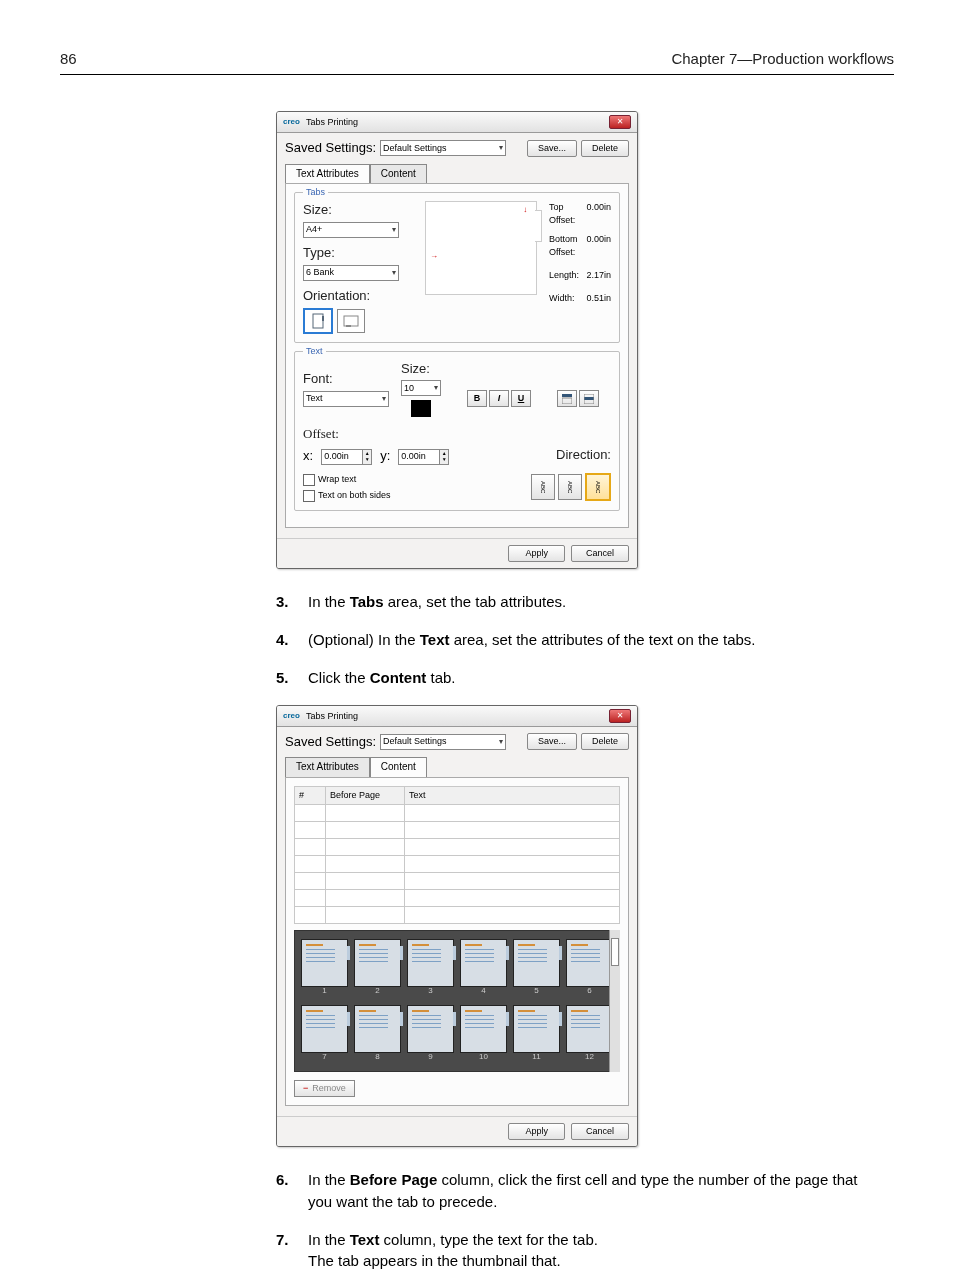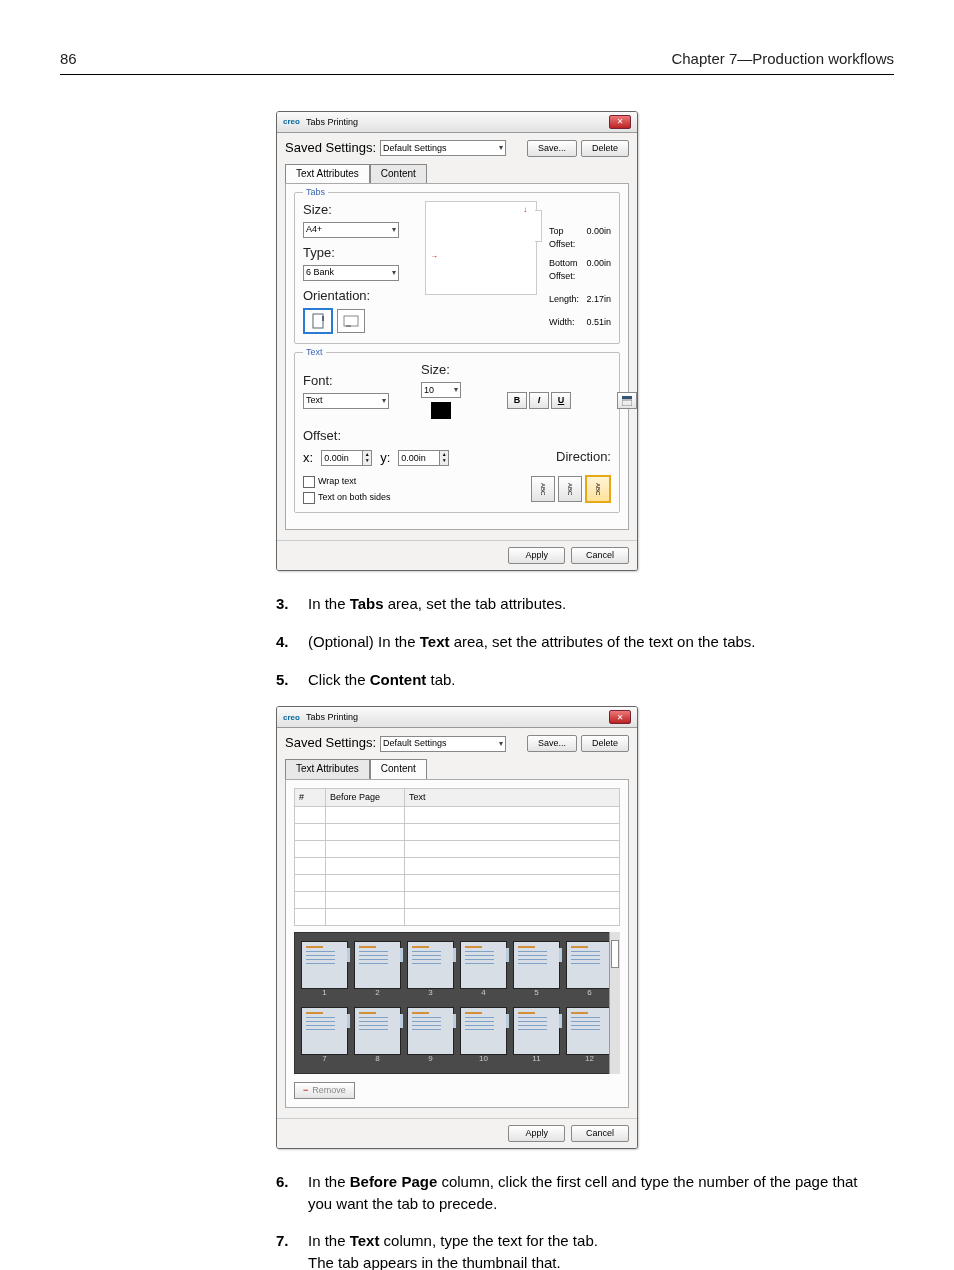--- a/index.html
+++ b/index.html
@@ -225,21 +225,21 @@
                   </span>
                 </div>
               </div>
               <div style="flex:0 0 112px;display:flex;align-items:flex-start;">
                 <div class="preview-box">
                   <div class="tab-tab"></div>
                   <span class="arrow-r" style="left:4px;top:48px;">→</span>
                   <span class="arrow-r" style="right:6px;top:2px;transform:rotate(90deg);">→</span>
                 </div>
               </div>
-              <div style="flex:1;margin-top:24px;">
+              <div style="flex:1;">
                 <div class="meas-row">
                     <span>Top Offset:</span>
                     <span>0.00in</span>
                   </div>
                 <div class="meas-row">
                     <span>Bottom Offset:</span>
                     <span>0.00in</span>
                   </div>
                 <div class="meas-row" style="margin-top:10px;">
                     <span>Length:</span>
@@ -248,21 +248,21 @@
                 <div class="meas-row" style="margin-top:10px;">
                     <span>Width:</span>
                     <span>0.51in</span>
                   </div>
               </div>
             </div>
           </div>
 
           <div class="group">
             <span class="legend">Text</span>
-            <div class="row" style="gap:32px;">
+            <div class="row" style="gap:12px;">
               <div>
                 <div class="mini-label">Font:</div>
                 <span class="inp combo" style="width:80px;">
                     <span>Text</span>
                   </span>
               </div>
               <div>
                 <div class="mini-label">Size:</div>
                 <div class="row" style="gap:4px;flex-direction:column;">
                   <span class="inp combo" style="width:34px;">
@@ -292,21 +292,21 @@
                       <svg width="10" height="10">
                         <rect x="0" y="3" width="10" height="3" fill="#357"></rect>
                         <rect x="0" y="0" width="10" height="10" fill="none" stroke="#888"></rect>
                       </svg>
                     </span>
 
                 </div>
               </div>
             </div>
 
-            <div class="mini-label" style="margin-top:8px;">Offset:</div>
+            <div class="mini-label" style="margin-top:8px;font-family:Liberation Serif, serif;">Offset:</div>
             <div class="row" style="gap:8px;align-items:center;">
               <span class="lbl">x:</span>
               <span class="spinner">
                 <span class="inp" style="width:36px;">
                     <span>0.00in</span>
                   </span>
                 <span class="arrws">
                     <span>▲</span>
                     <span>▼</span>
                   </span>

